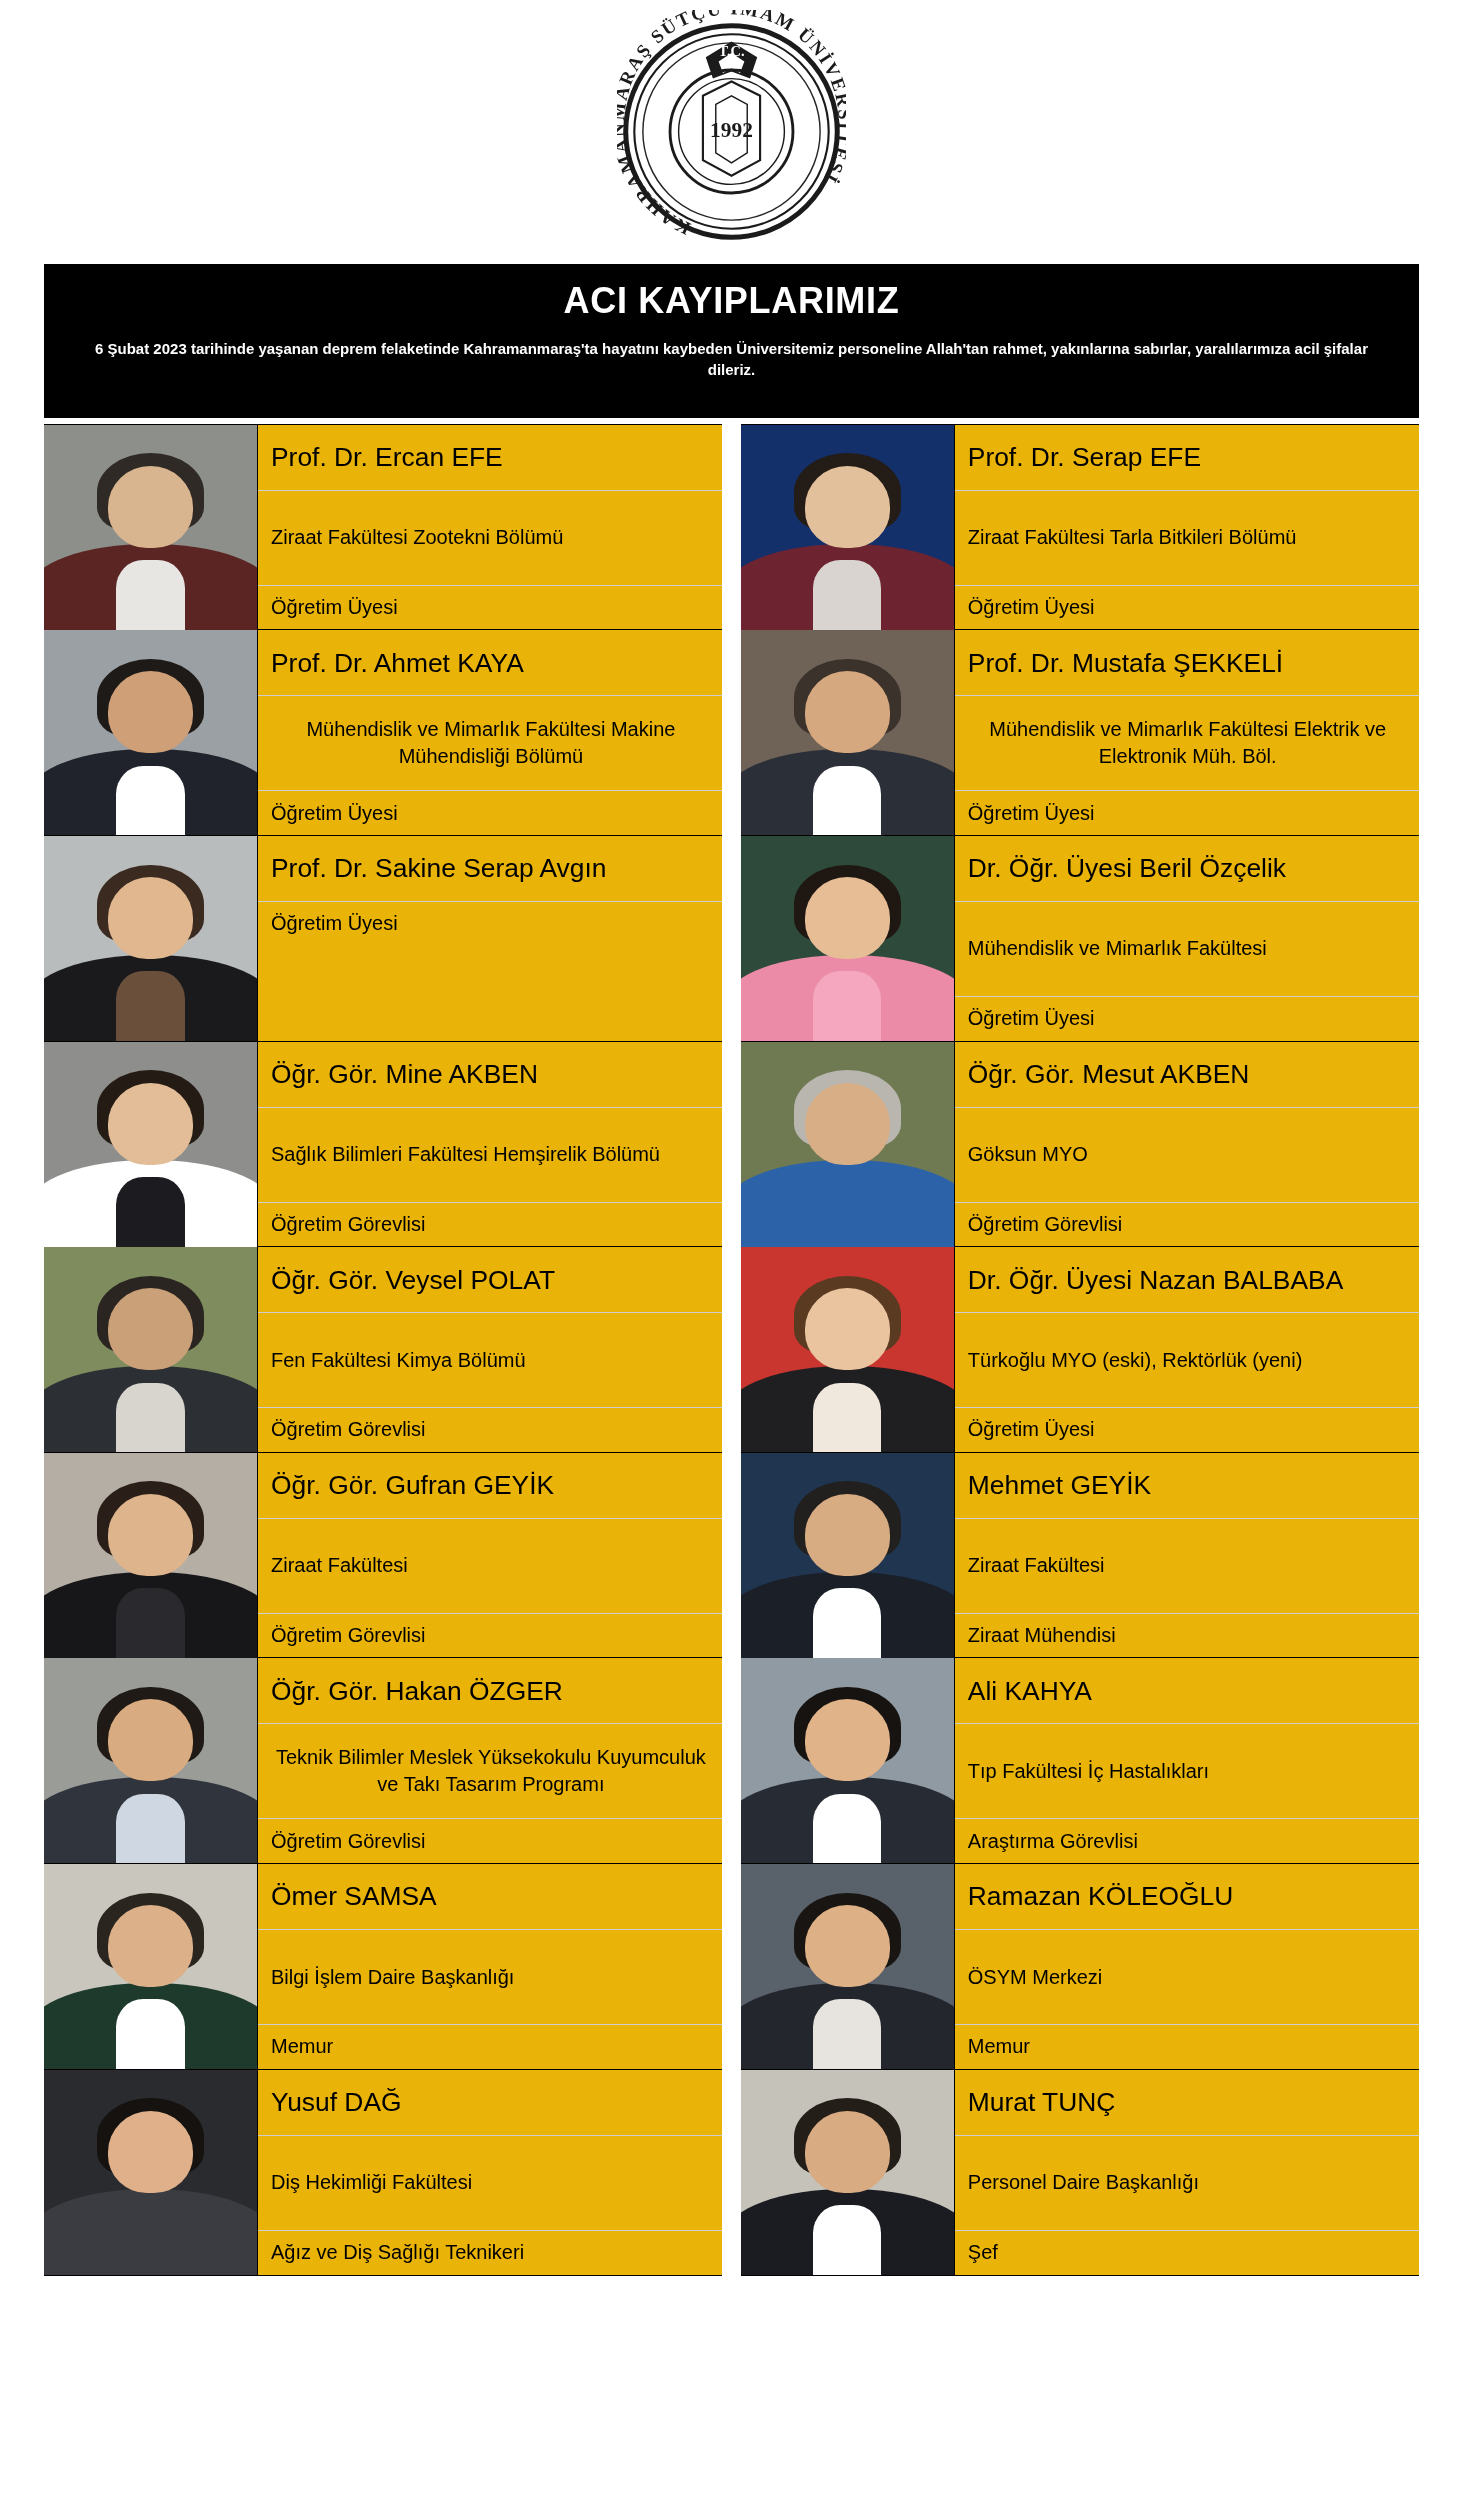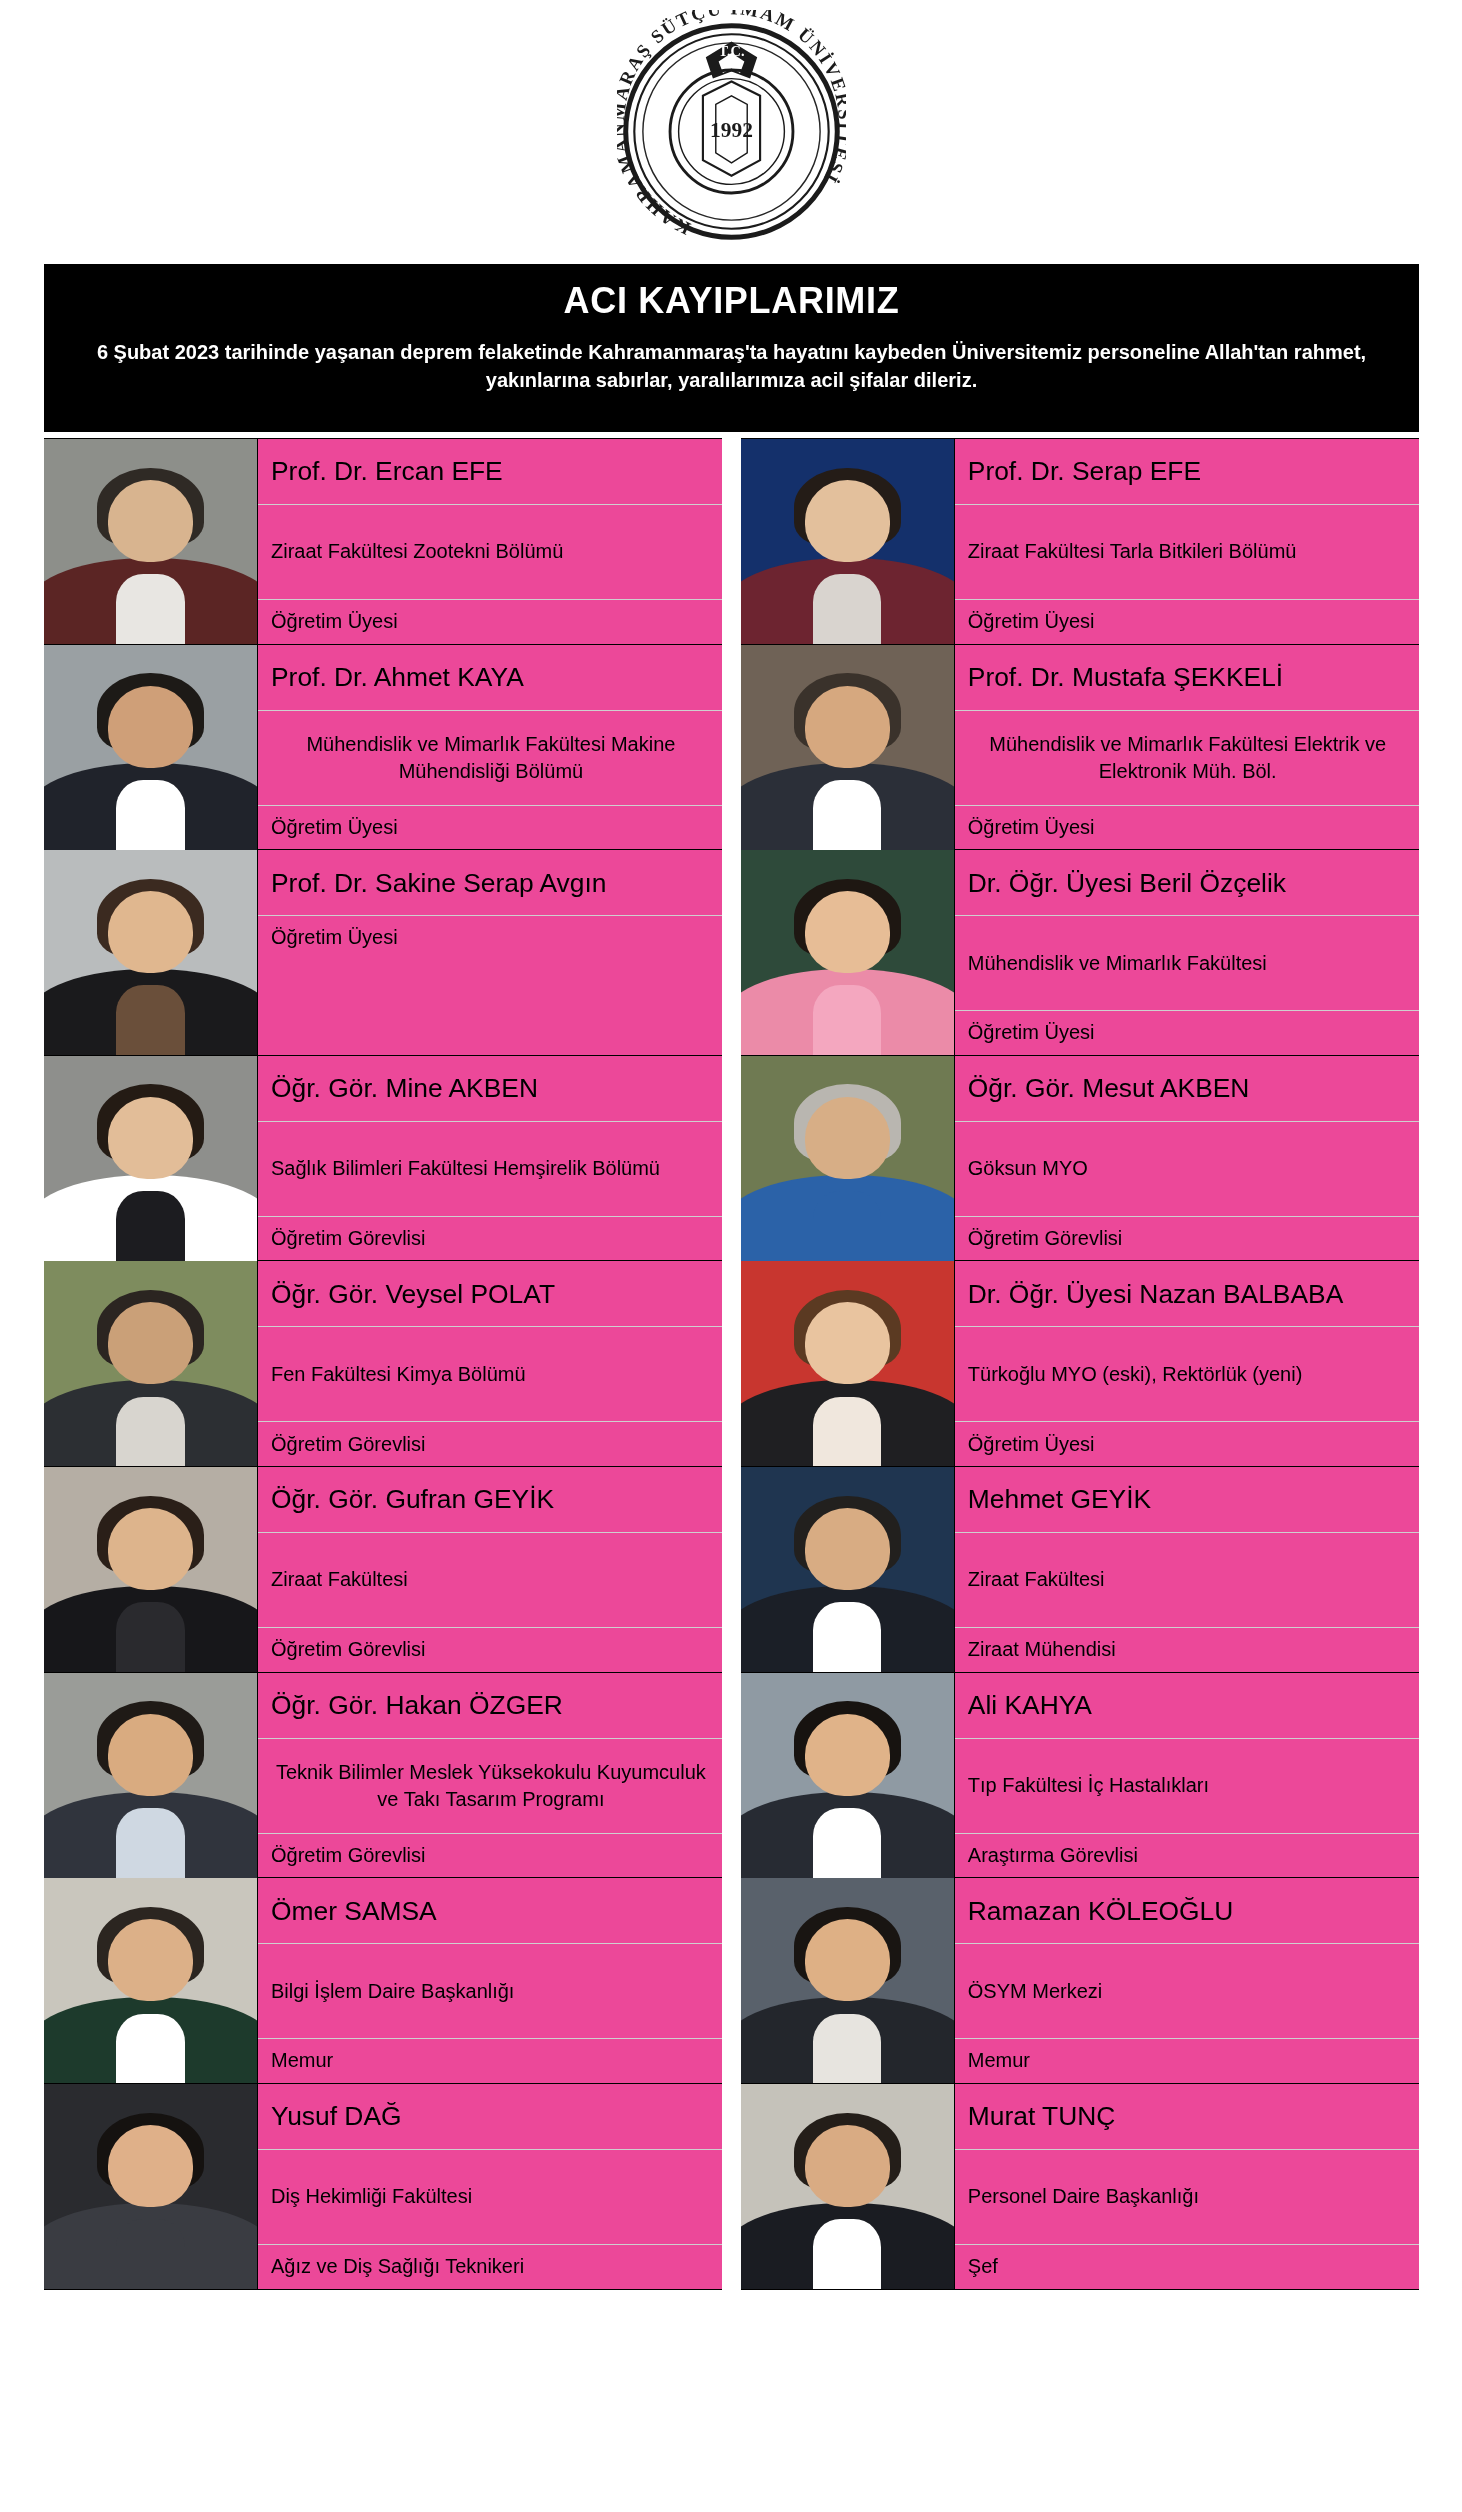--- a/index.html
+++ b/index.html
@@ -37,42 +37,42 @@
     padding: 15.7px 29px 21.4px 29px;
     text-align: center;
   }
   .banner-title {
     font-size: 36px;
     font-weight: bold;
     letter-spacing: 0.7px;
     margin-bottom: 13px;
   }
   .banner-text {
-    font-size: 20px;
+    font-size: 15px;
     font-weight: bold;
     line-height: 1.42;
     max-width: 1300px;
     margin: 16px auto;
   }
 
   
   .grid {
     margin: 5.7px 44px 7.1px 44px;
     display: grid;
     grid-template-columns: 1fr 1fr;
     column-gap: 18.6px;
     row-gap: 0px;
   }
   .person {
     display: flex;
     border-top: 1.4px solid #000;
     border-bottom: 1.4px solid #000;
     margin-bottom: -1.4px;
     min-height: 207px;
-    background: #ec4899;
+    background: #eab308;
   }
   .photo {
     width: 214px;
     min-width: 214px;
     border-right: 1.4px solid #000;
     overflow: hidden;
     position: relative;
     background: #cfcfcf;
   }
   .photo-inner {

